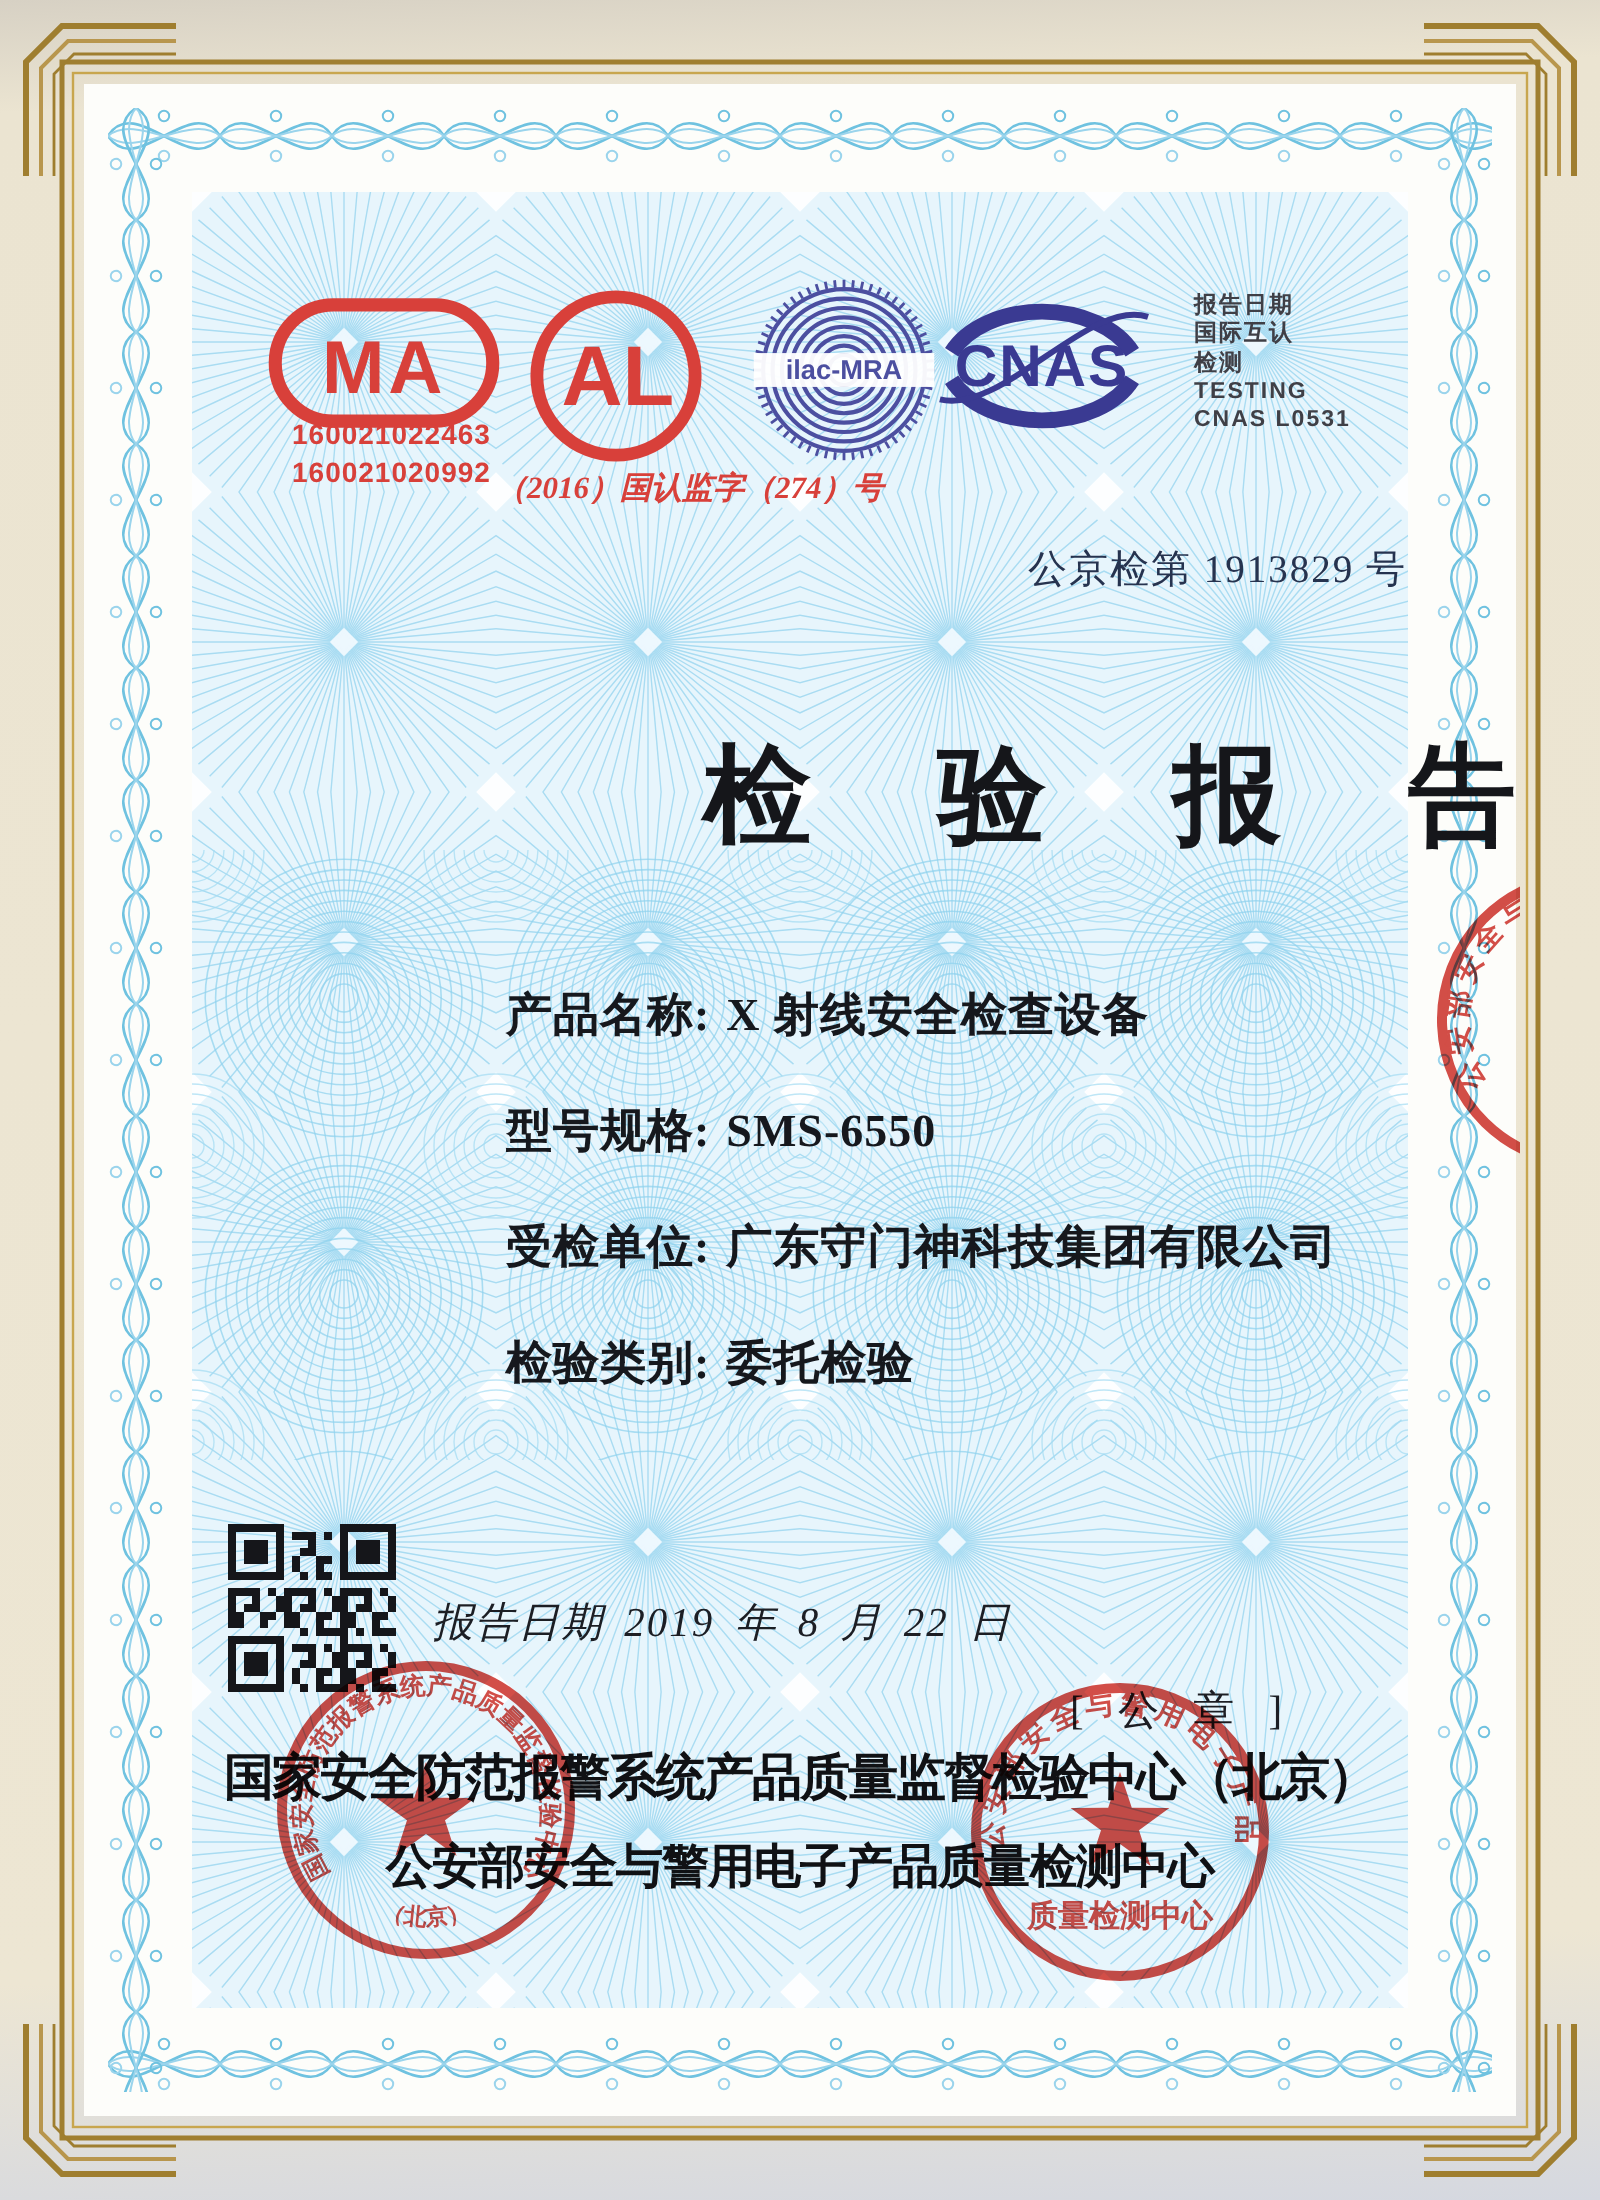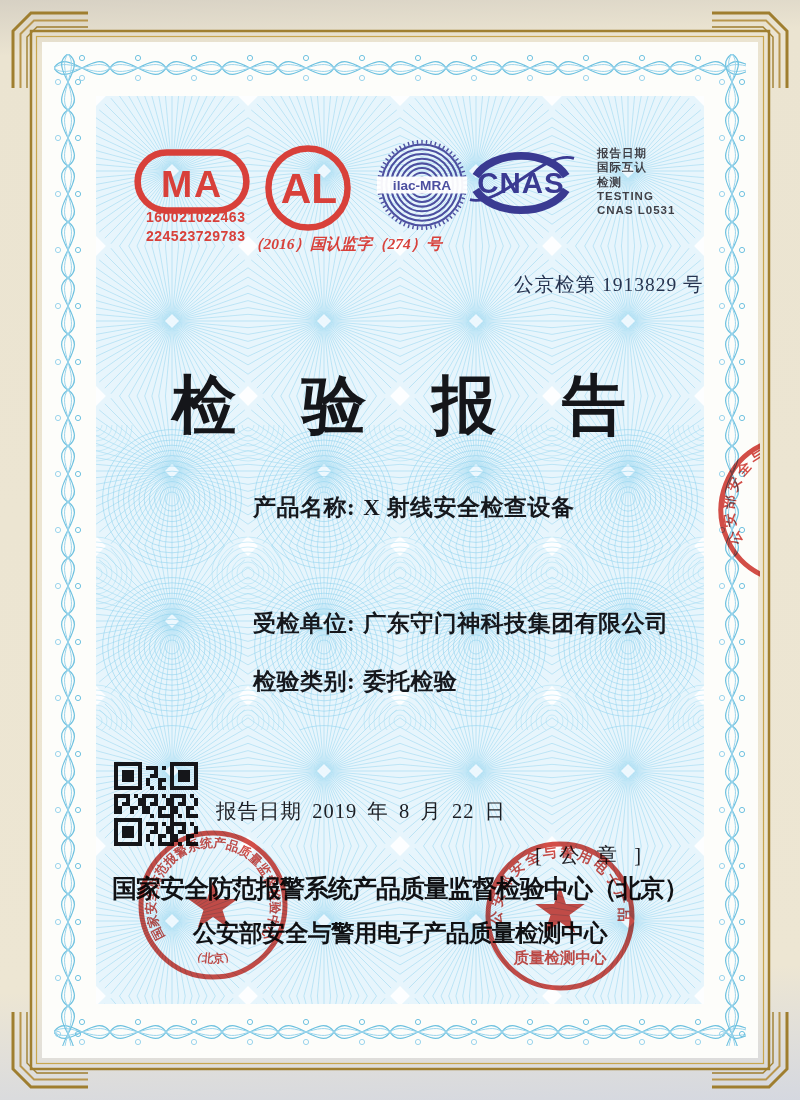--- a/index.html
+++ b/index.html
@@ -12,26 +12,26 @@
   .doc-area{position:absolute;left:40px;top:40px;width:720px;height:1020px;overflow:hidden;}
   .logo-svg{position:absolute;}
   .cnas-side{position:absolute;left:557px;top:106px;width:120px;
     font-family:"Liberation Sans","DejaVu Sans",sans-serif;font-size:11.5px;line-height:14.3px;
     color:#3f3f46;font-weight:bold;letter-spacing:1px;}
   .cert-numbers{position:absolute;left:106px;top:168px;
     font-family:"Liberation Sans","DejaVu Sans",sans-serif;font-weight:bold;
     font-size:14px;line-height:19px;color:#d8403a;letter-spacing:.5px;}
   .approval-no{position:absolute;left:208px;top:194px;font-size:15.5px;font-weight:600;color:#d8403a;font-style:italic;}
   .report-no{position:absolute;left:474px;top:231px;font-size:19.5px;color:#26334f;letter-spacing:1px;text-align:center;}
-  .title{position:absolute;left:0;right:0;top:322px;text-align:center;
-    font-size:64px;font-weight:bold;color:#15161a;word-spacing:46px;letter-spacing:2px;}
+  .title{position:absolute;left:0;right:0;top:322px;text-align:right;
+    font-size:54px;font-weight:bold;color:#15161a;word-spacing:46px;letter-spacing:2px;}
   .field-row{position:absolute;left:213px;height:30px;font-size:23px;font-weight:600;color:#16181d;
     letter-spacing:.5px;white-space:nowrap;}
   .field-row .lbl{margin-right:8px;}
-  .date-line{position:absolute;left:176px;top:757px;font-size:20.5px;color:#1c1e24;word-spacing:4px;letter-spacing:1px;}
+  .date-line{position:absolute;left:176px;top:757px;font-size:20.5px;color:#1c1e24;word-spacing:4px;letter-spacing:1px;font-style:italic;}
   .seal-ph{position:absolute;left:495px;top:757px;font-size:20.5px;color:#1c1e24;letter-spacing:6px;margin-top:44px;}
   .footer-line{position:absolute;left:0;right:0;text-align:center;font-weight:bold;color:#101114;white-space:nowrap;}
   .footer-1{top:832px;font-size:25px;letter-spacing:-1px;}
   .footer-2{top:877px;font-size:23.5px;letter-spacing:-0.5px;}
   .qr{position:absolute;left:74px;top:722px;width:84px;height:84px;}
   .stamp{position:absolute;mix-blend-mode:multiply;opacity:.9;}
   .stamp-left{left:88px;top:780px;}
   .stamp-right{left:435px;top:791px;}
   .stamp-edge{left:668px;top:385px;transform:rotate(-24deg);}
   .stamp text{font-family:"Liberation Serif","DejaVu Serif",serif;}
@@ -314,30 +314,33 @@
     <div class="cnas-side">
       <div>报告日期</div>
       <div>国际互认</div>
       <div>检测</div>
       <div>TESTING</div>
       <div>CNAS L0531</div>
     </div>
 
     <div class="cert-numbers">
       <div>160021022463</div>
-      <div>224523729783</div>
+      <div>160021020992</div>
     </div>
     <div class="approval-no">（2016）国认监字（274）号</div>
 
     <div class="report-no">公京检第 1913829 号</div>
 
     <div class="title">检 验 报 告</div>
 
     <div class="field-row" style="top:452px">
       <span class="lbl">产品名称:</span><span>X 射线安全检查设备</span>
+    </div>
+    <div class="field-row" style="top:510px">
+      <span class="lbl">型号规格:</span><span>SMS-6550</span>
     </div>
     <div class="field-row" style="top:568px">
       <span class="lbl">受检单位:</span><span>广东守门神科技集团有限公司</span>
     </div>
     <div class="field-row" style="top:626px">
       <span class="lbl">检验类别:</span><span>委托检验</span>
     </div>
 
     <svg id="qrSvg" class="qr" viewBox="0 0 84 84">
         <rect x="0" y="0" width="4" height="4" fill="#15161a"></rect>

